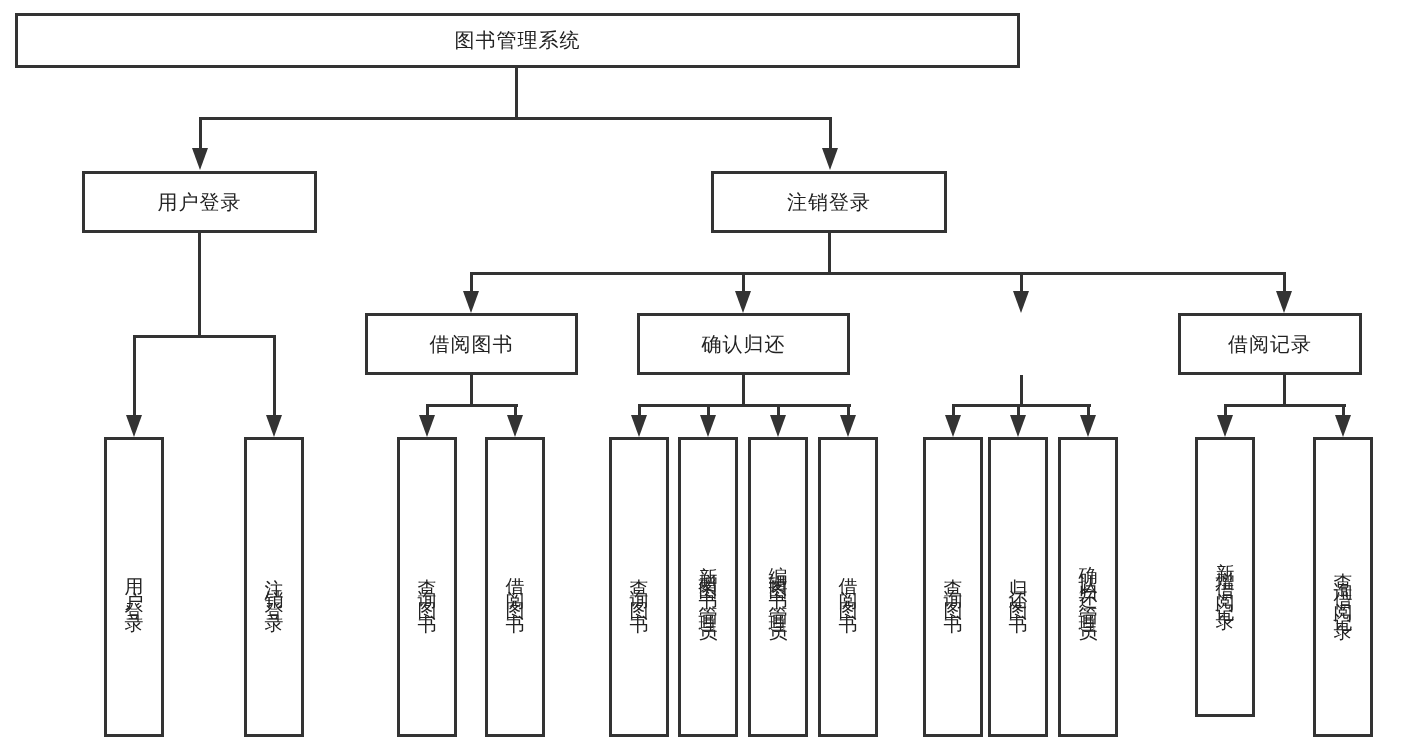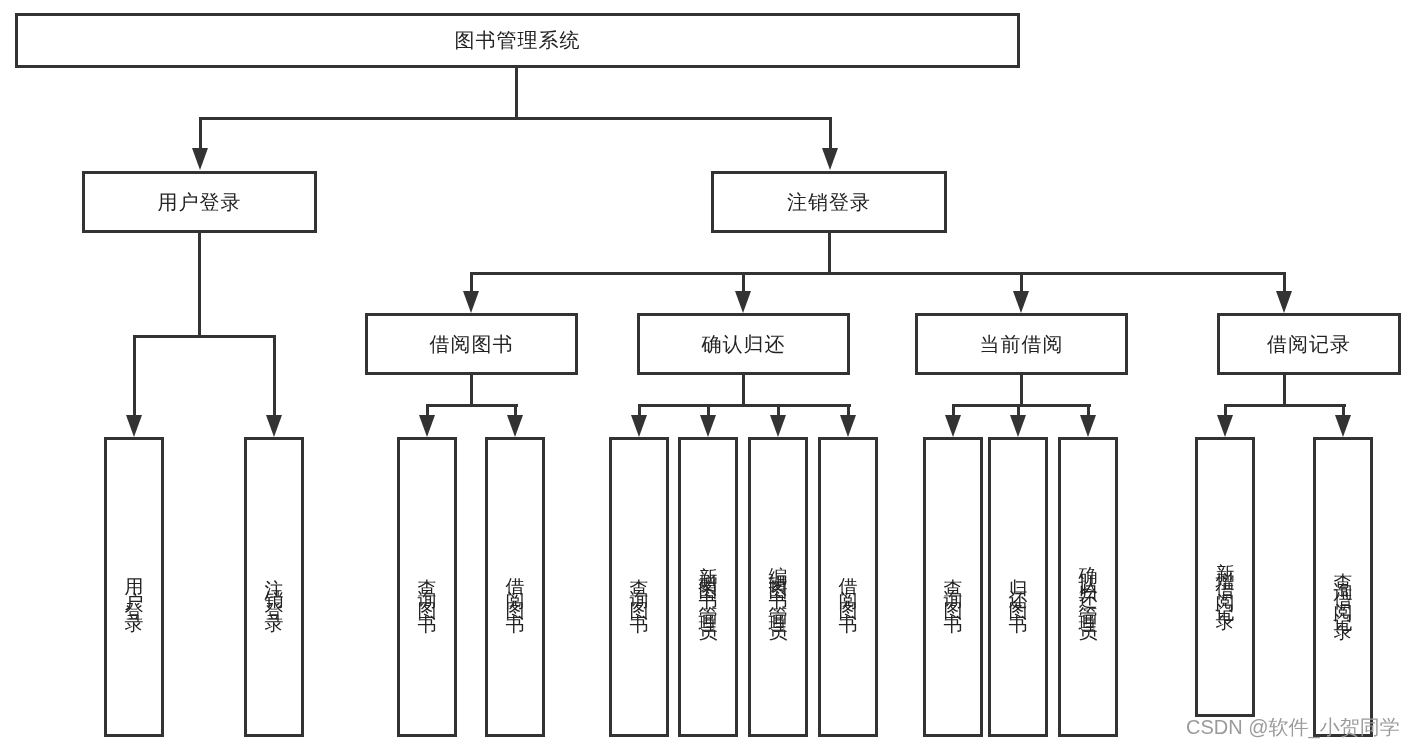--- a/index.html
+++ b/index.html
@@ -70,24 +70,21 @@
   <div class="nodebox" style="left:711px;top:171px;width:236px;height:62px;">
     <span class="hlabel">注销登录</span>
   </div>
 
   <div class="nodebox" style="left:365px;top:313px;width:213px;height:62px;">
     <span class="hlabel">借阅图书</span>
   </div>
   <div class="nodebox" style="left:637px;top:313px;width:213px;height:62px;">
     <span class="hlabel">确认归还</span>
   </div>
-  <div class="nodebox" style="left:915px;top:313px;width:213px;height:62px;">
-    <span class="hlabel">当前借阅</span>
-  </div>
-  <div class="nodebox" style="left:1178px;top:313px;width:184px;height:62px;margin-left:39px;">
+  <div class="nodebox" style="left:1178px;top:313px;width:184px;height:62px;">
     <span class="hlabel">借阅记录</span>
   </div>
 
   <div class="nodebox" style="left:104px;top:437px;width:60px;height:300px;">
     <span class="vlabel ls12">用户登录</span>
   </div>
   <div class="nodebox" style="left:244px;top:437px;width:60px;height:300px;">
     <span class="vlabel ls12">注销登录</span>
   </div>
 
@@ -180,15 +177,14 @@
   <div class="arrowhead" style="left:1010px;top:415px;"></div>
   <div class="arrowhead" style="left:1080px;top:415px;"></div>
 
   <div class="line" style="left:1283px;top:375px;width:3px;height:31px;"></div>
   <div class="line" style="left:1224px;top:404px;width:122px;height:3px;"></div>
   <div class="line" style="left:1224px;top:404px;width:3px;height:14px;"></div>
   <div class="line" style="left:1342px;top:404px;width:3px;height:14px;"></div>
   <div class="arrowhead" style="left:1217px;top:415px;"></div>
   <div class="arrowhead" style="left:1335px;top:415px;"></div>
 
-  <div class="watermark">CSDN @软件_小贺同学</div>
 
 </div>
 
 </body></html>

